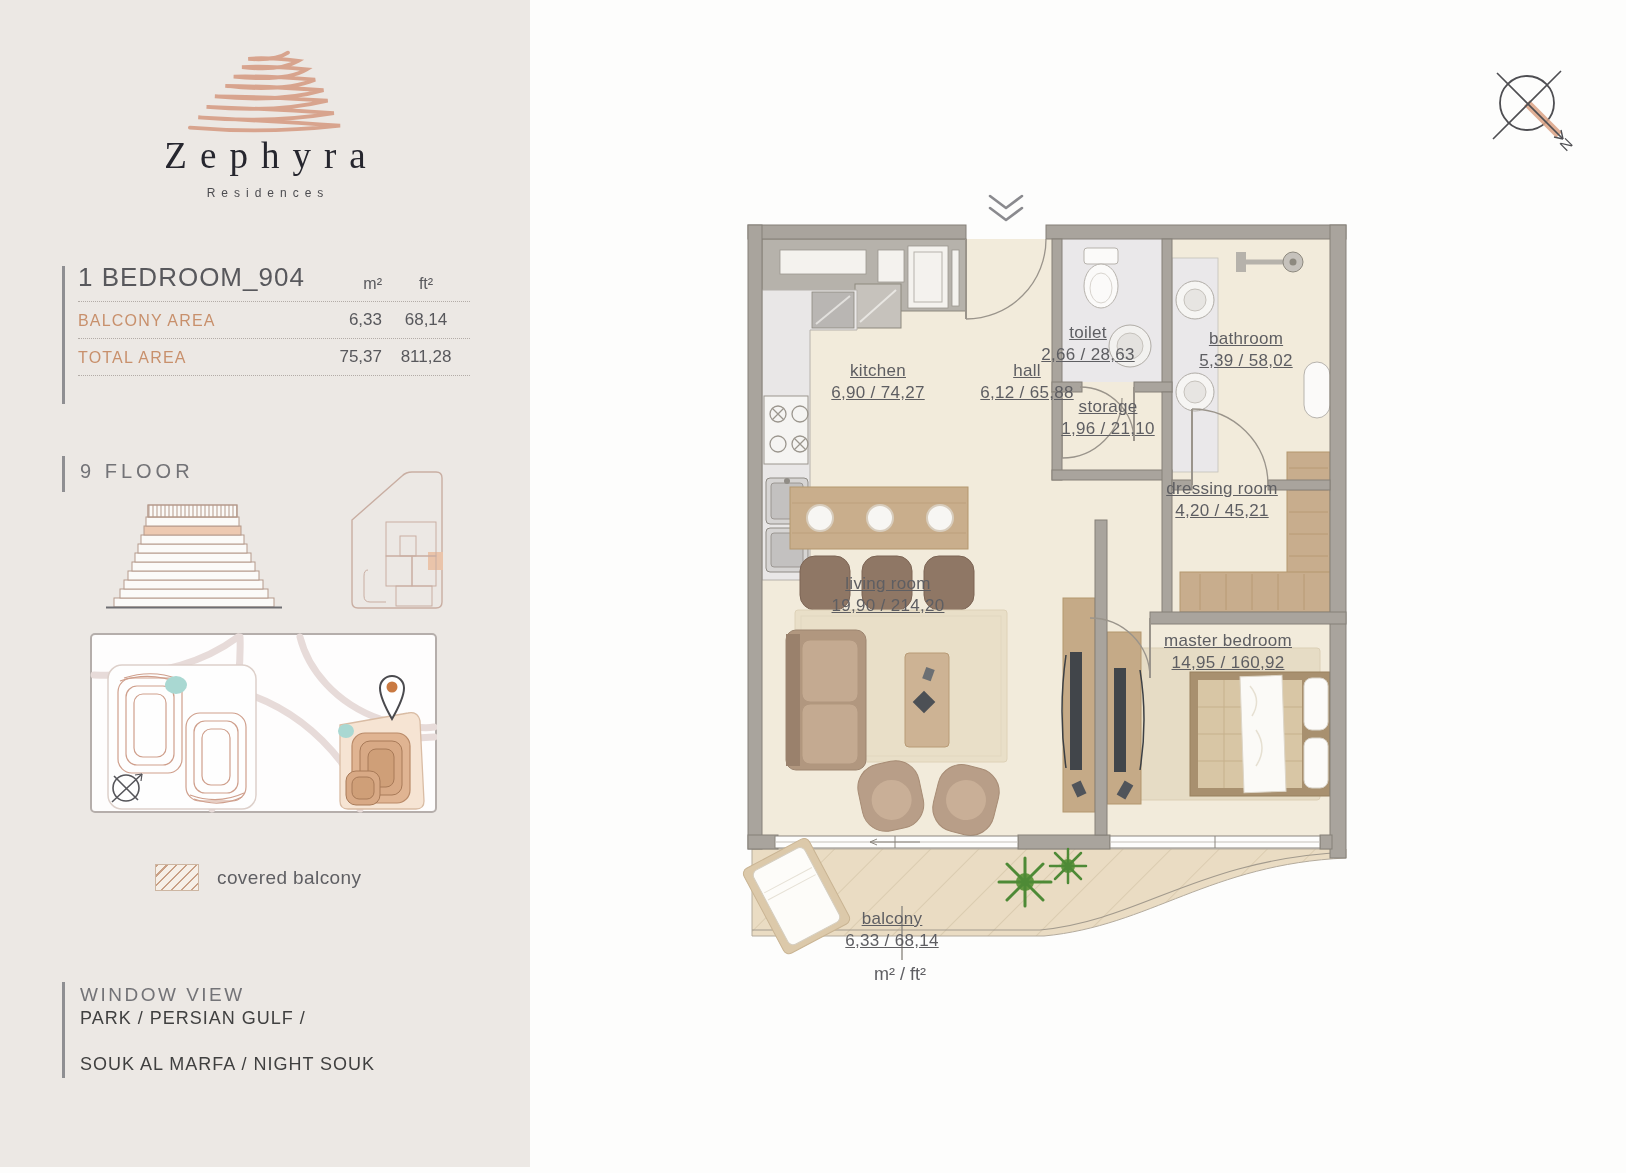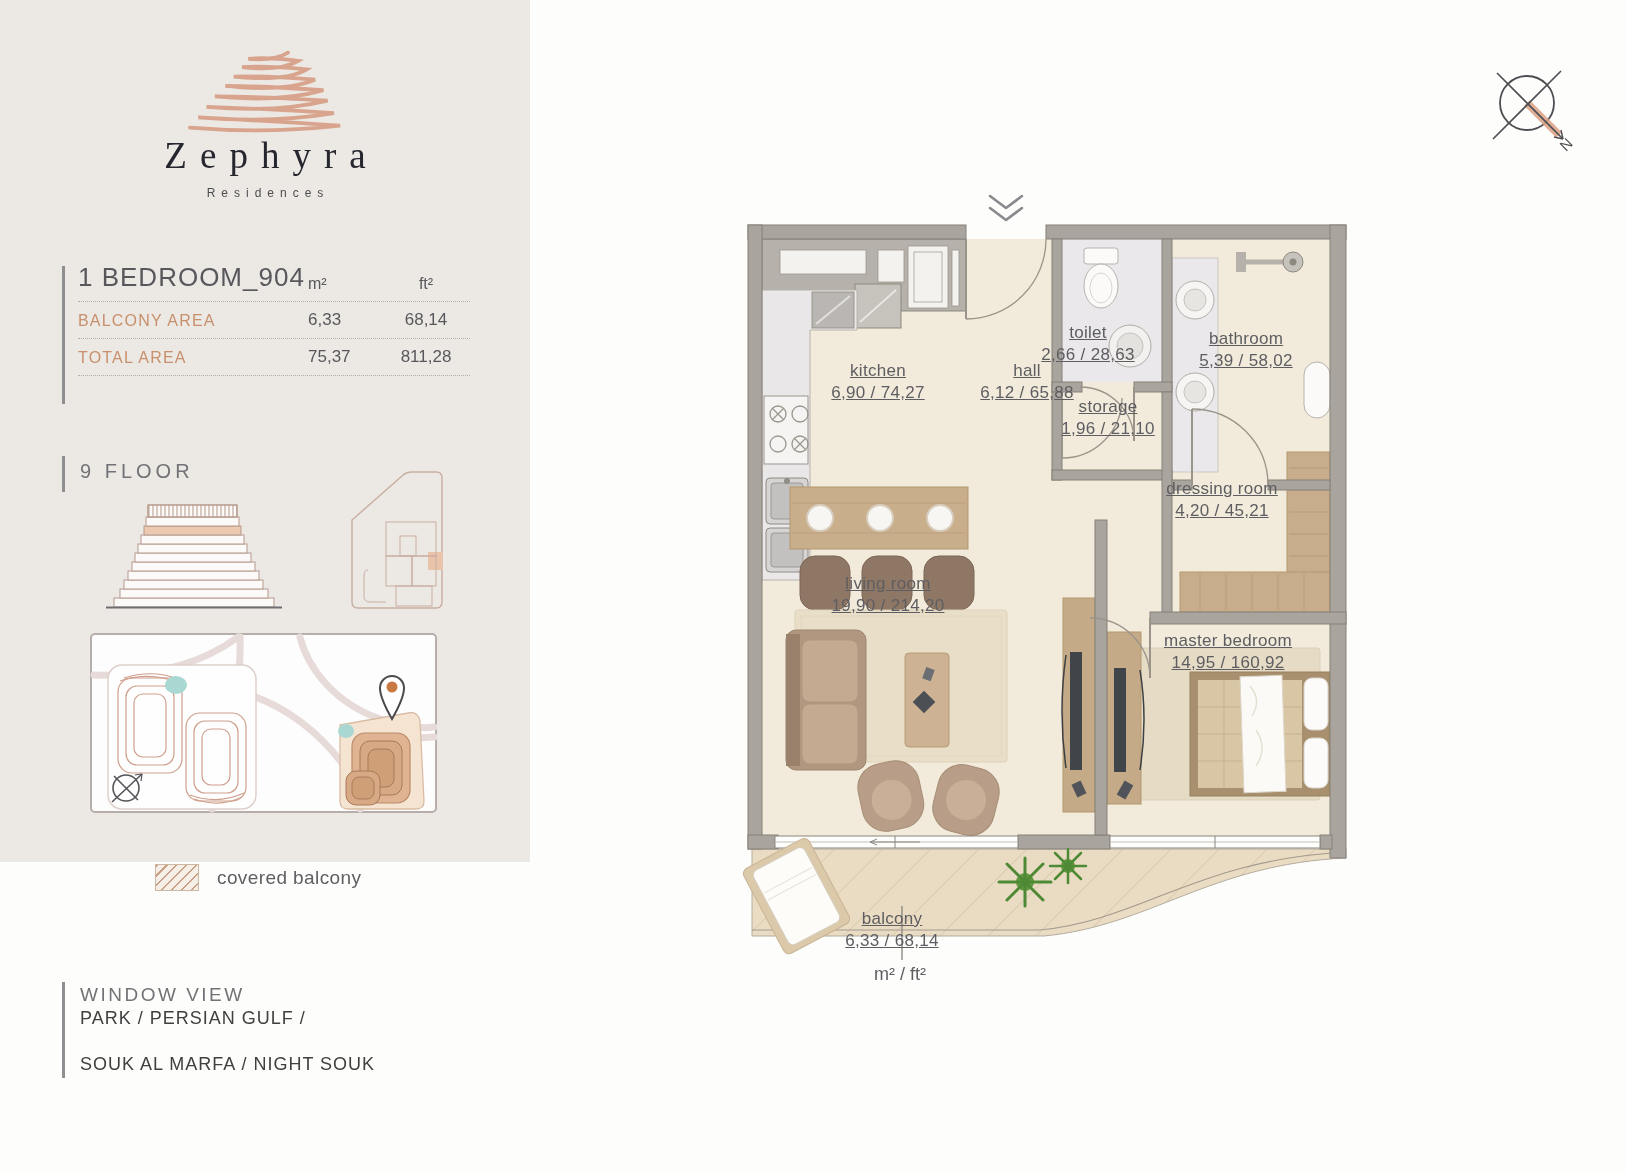--- a/index.html
+++ b/index.html
@@ -2,32 +2,32 @@
 <html><head>
 <meta charset="utf-8">
 <style>
   html,body{margin:0;padding:0;}
   body{
     width:1626px;height:1173px;position:relative;overflow:hidden;
     background:#fdfdfc;font-family:"Liberation Sans",sans-serif;
     -webkit-font-smoothing:antialiased;
   }
   
-  .sidebar{position:absolute;left:0;top:0;width:530px;height:862px;background:#ece8e4;}
+  .sidebar{position:absolute;left:0;top:0;width:530px;height:1167px;background:#ece8e4;}
   .logo{position:absolute;left:0;top:38px;width:530px;text-align:center;}
   .brand-name{font-family:"Liberation Serif",serif;font-size:37px;letter-spacing:13px;
     color:#26262e;margin-top:0;padding-left:13px;}
   .brand-sub{font-size:12px;letter-spacing:6px;color:#4c4c50;margin-top:9px;padding-left:6px;}
   .vbar{position:absolute;width:3px;background:#8f8f92;}
   
   .area-table{position:absolute;left:78px;top:262px;width:392px;color:#58585c;}
   .t-row{display:flex;align-items:flex-end;}
   .t-head{padding-bottom:8px;border-bottom:1.5px dotted #b3aca7;}
   .t-title{flex:1;font-size:26px;letter-spacing:1px;color:#58585c;}
-  .t-m2{width:74px;text-align:left;font-size:16px;}
+  .t-m2{width:74px;text-align:right;font-size:16px;}
   .t-ft2{width:88px;text-align:center;font-size:16px;}
   .t-line{padding:8px 0;border-bottom:1.5px dotted #b3aca7;font-size:16px;}
   .t-line .t-label{flex:1;color:#c8906c;letter-spacing:1.2px;}
   .t-line .t-m2,.t-line .t-ft2{font-size:17px;color:#58585c;}
   
   .floor-label{position:absolute;left:80px;top:460px;font-size:20px;letter-spacing:4px;color:#737377;}
   
   .legend{position:absolute;left:155px;top:864px;display:flex;align-items:center;gap:18px;}
   .hatch{width:42px;height:25px;border:1.5px solid #cdb6a2;
     background:repeating-linear-gradient(135deg,#c9a085 0 1.5px,#f6efe7 1.5px 7px);}

